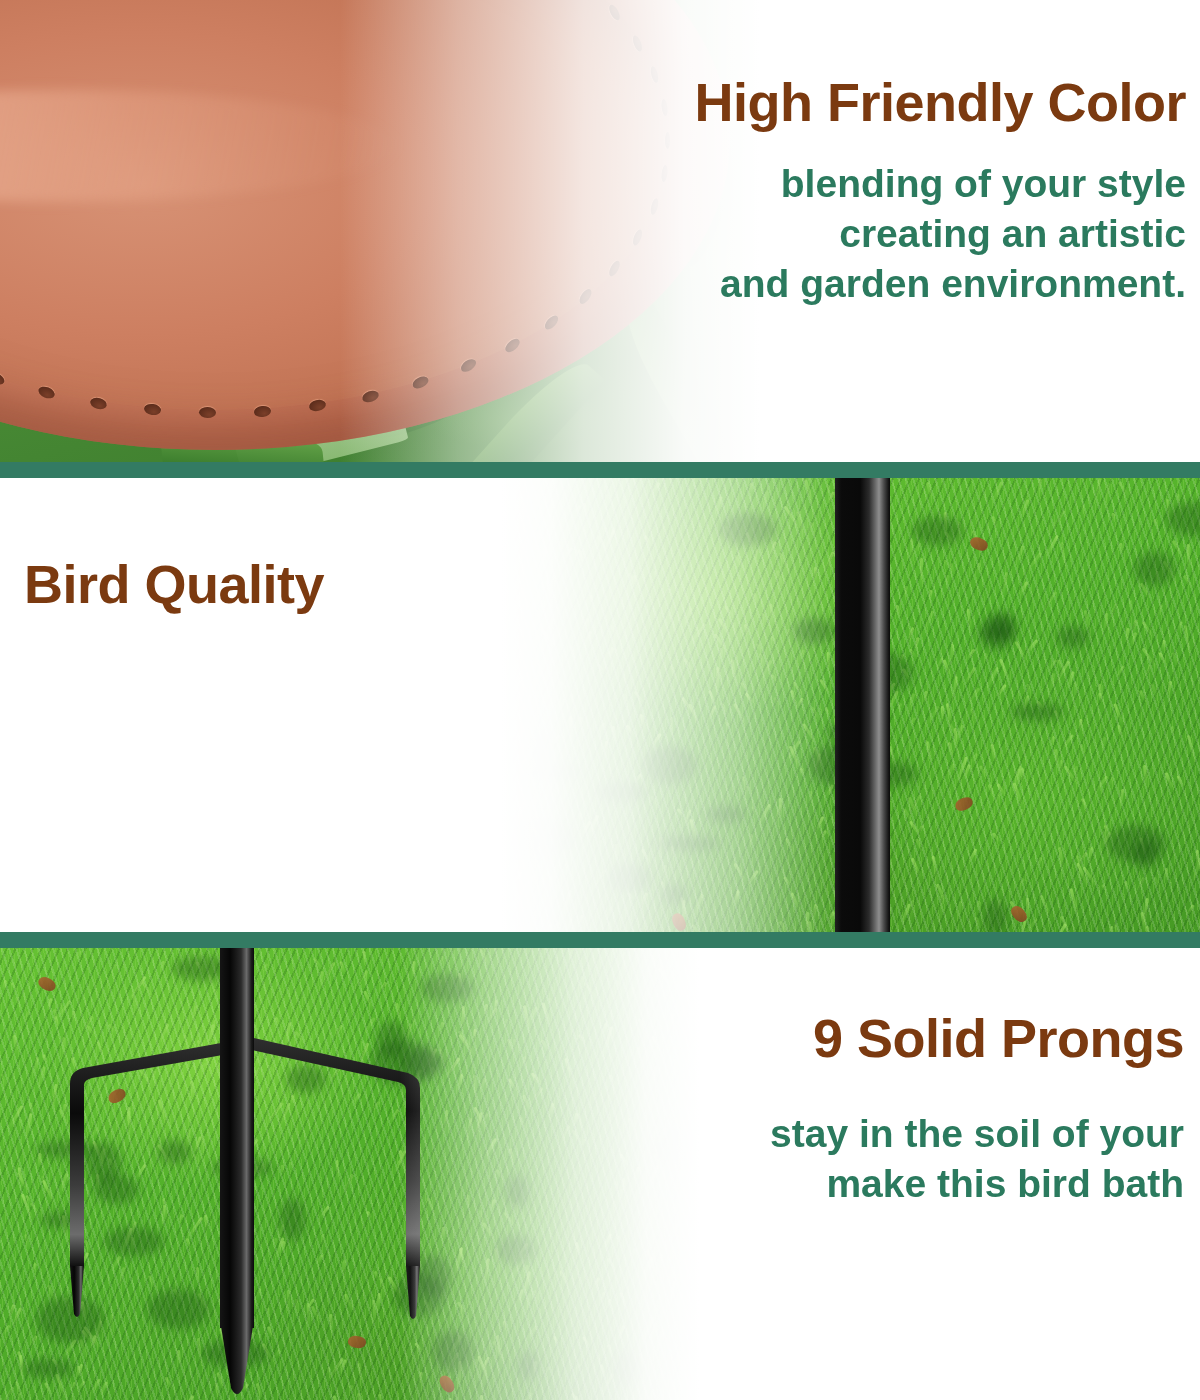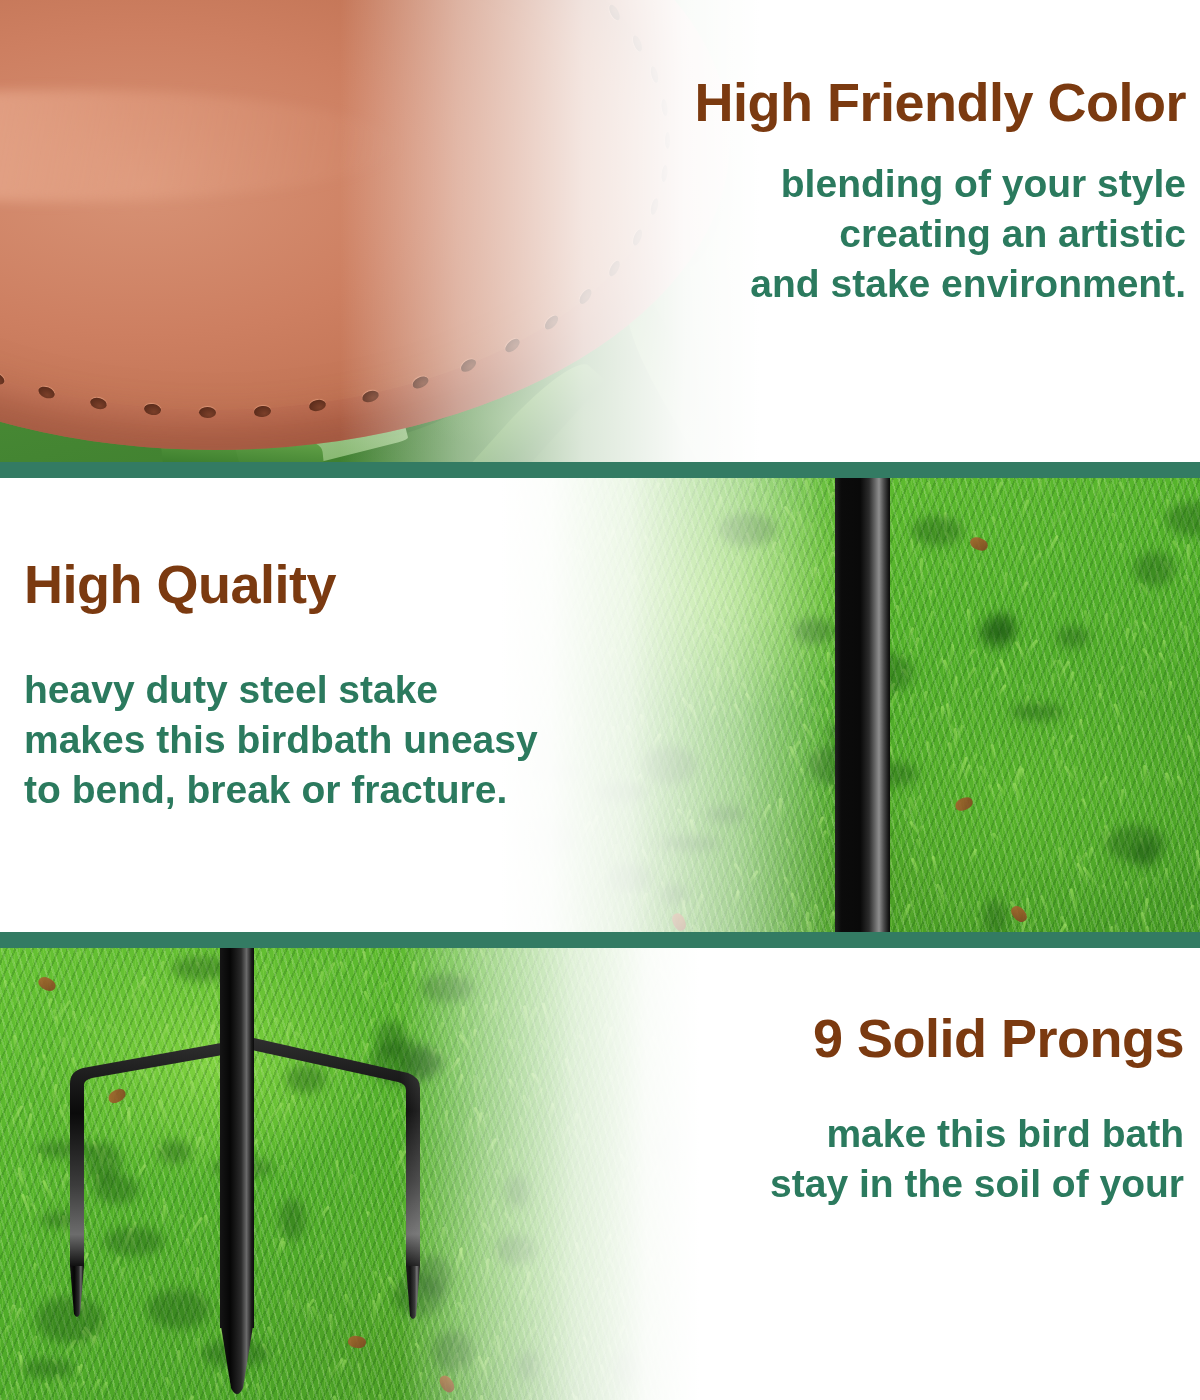--- a/index.html
+++ b/index.html
@@ -287,21 +287,21 @@
       </div>
 
       <div class="fade-right"></div>
     </div>
 
     <div class="text-block" id="text-block-1">
       <div class="heading">High Friendly Color</div>
       <div class="body-text">
         <span class="ln">blending of your style</span>
         <span class="ln">creating an artistic</span>
-        <span class="ln">and stake environment.</span>
+        <span class="ln">and garden environment.</span>
       </div>
     </div>
   </section>
 
   <div class="divider" id="divider-1"></div>
 
   <section class="panel" id="panel-2">
 
     <div class="photo photo-right" id="photo-grass-pole">
       <div class="grass-bg"></div>
@@ -758,26 +758,21 @@
       <div class="leaf-debris" style="left:455px;top:320px;transform:rotate(-18deg);"></div>
       <div class="leaf-debris" style="left:510px;top:430px;transform:rotate(52deg);"></div>
       <div class="leaf-debris" style="left:170px;top:438px;transform:rotate(70deg);"></div>
 
       <div class="steel-pole" style="left:335px;"></div>
 
       <div class="fade-left"></div>
     </div>
 
     <div class="text-block" id="text-block-2">
-      <div class="heading">High Quality</div>
-      <div class="body-text">
-        <span class="ln">heavy duty steel stake</span>
-        <span class="ln">makes this birdbath uneasy</span>
-        <span class="ln">to bend, break or fracture.</span>
-      </div>
+      <div class="heading">Bird Quality</div>
     </div>
   </section>
 
   <div class="divider" id="divider-2"></div>
 
   <section class="panel" id="panel-3">
 
     <div class="photo photo-left" id="photo-prongs">
       <div class="grass-bg"></div>
       <div id="grass-detail-3">
@@ -1261,19 +1256,19 @@
         <rect x="220" y="-6" width="34" height="386" fill="url(#metalV)"></rect>
         <path d="M 220 372 L 254 372 L 243 440 Q 237 452 231 440 Z" fill="url(#metalV)"></path>
       </svg>
 
       <div class="fade-right" style="width:300px;"></div>
     </div>
 
     <div class="text-block" id="text-block-3">
       <div class="heading">9 Solid Prongs</div>
       <div class="body-text">
+        <span class="ln">stay in the soil of your</span>
         <span class="ln">make this bird bath</span>
-        <span class="ln">stay in the soil of your</span>
       </div>
     </div>
   </section>
 
 </div>
 
 </body></html>

